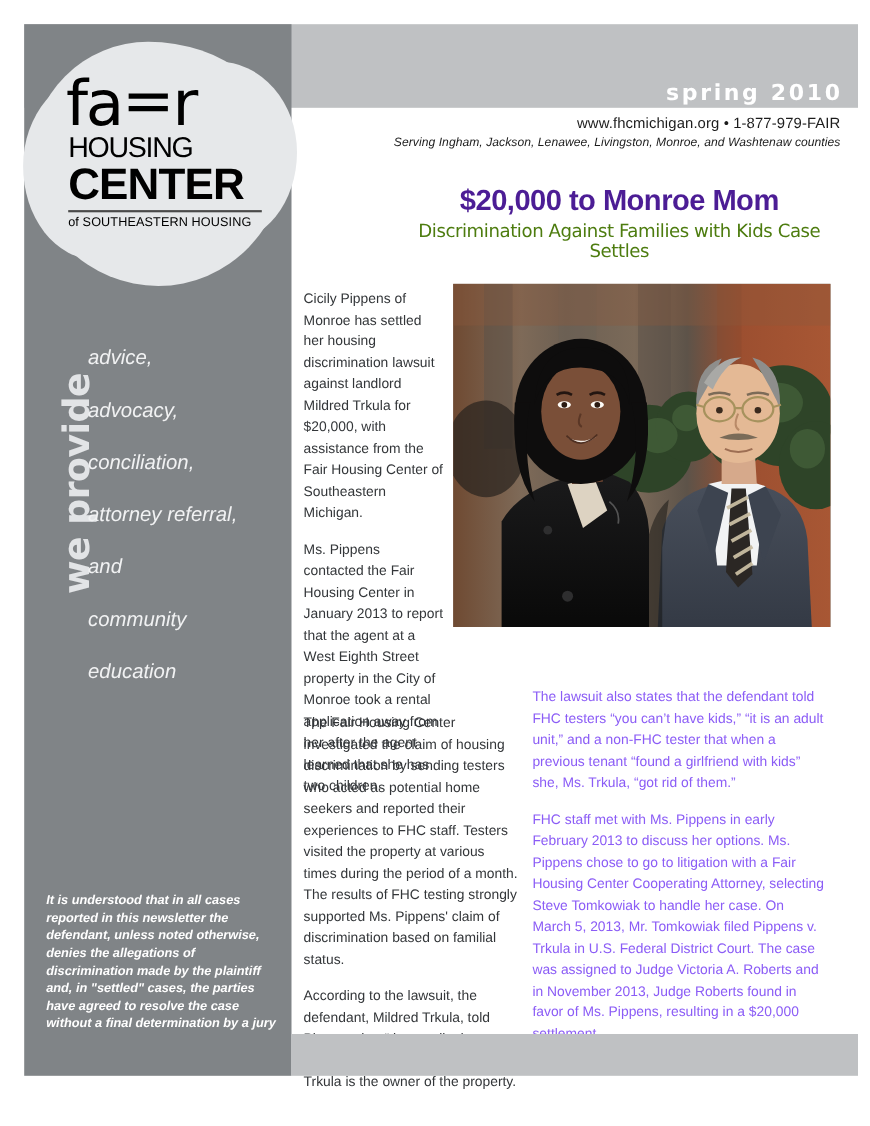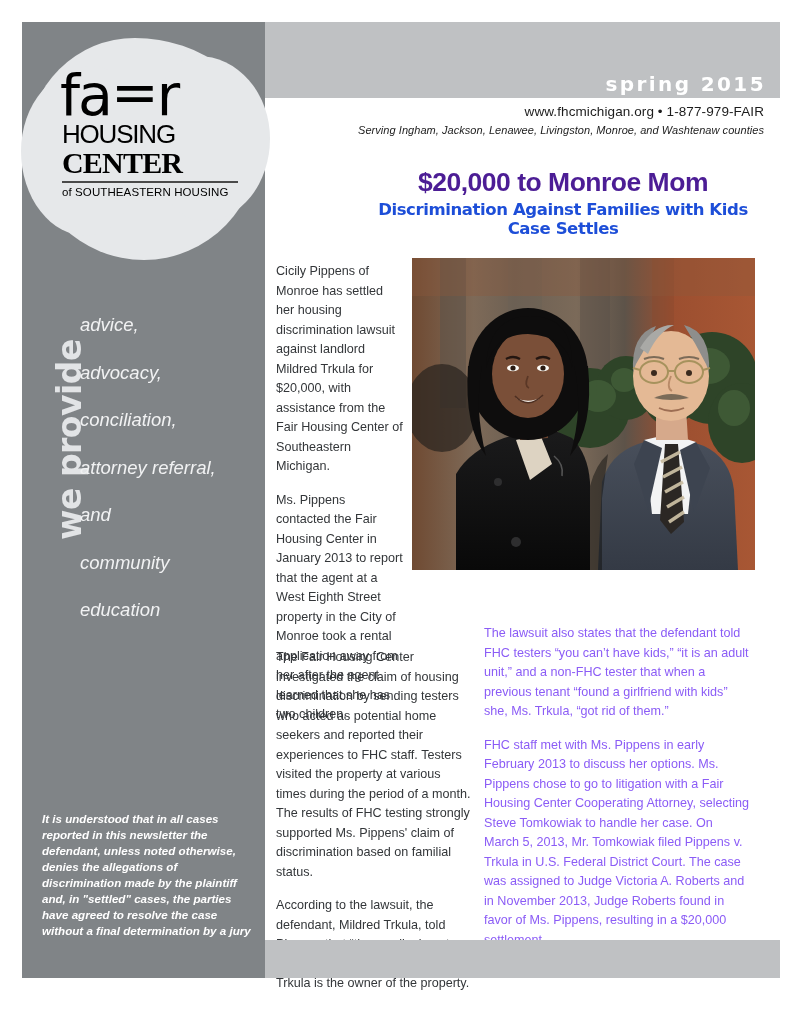--- a/index.html
+++ b/index.html
@@ -103,23 +103,23 @@
   .logo-housing {
     font-family: "Liberation Sans", sans-serif;
     font-weight: 400;
     font-size: 26px;
     line-height: 1.02;
     letter-spacing: -1.2px;
     display: block;
     margin-top: 2px;
   }
   .logo-center {
-    font-family: Liberation Serif, serif;
+    font-family: Liberation Sans, sans-serif;
     font-weight: 700;
-    font-size: 30px;
+    font-size: 40px;
     line-height: 1.0;
     letter-spacing: -0.8px;
     display: block;
     margin-top: 1px;
   }
   .logo-rule {
     display: block;
     height: 2px;
     background: #4a4a4a;
     margin: 3px 0 3px 0;
@@ -172,24 +172,24 @@
   .headline {
     font-family: Liberation Sans, sans-serif;
     font-weight: 700;
     font-size: 26.5px;
     letter-spacing: -0.5px;
     color: #4c1d95;
     line-height: 1.12;
   }
   .subheadline {
     font-family: "DejaVu Sans", sans-serif;
-    font-weight: 700;
+    font-weight: 400;
     font-size: 16.5px;
     letter-spacing: -0.4px;
-    color: #1d4ed8;
+    color: #4d7c0f;
     margin-top: 3px;
     line-height: 1.15;
   }
 
   
   .we-provide {
     position: absolute;
     left: -61px;
     top: 420px;
     width: 260px;
@@ -330,21 +330,21 @@
 
   <div class="logo-blob"></div>
   <div class="logo-inner">
     <span class="logo-fair"><span>fa</span><span class="eq">=</span><span>r</span></span>
     <span class="logo-housing">HOUSING</span>
     <span class="logo-center">CENTER</span>
     <span class="logo-rule"></span>
     <span class="logo-sub">of SOUTHEASTERN HOUSING</span>
   </div>
 
-  <div class="issue-label">spring 2015</div>
+  <div class="issue-label">spring 2010</div>
   <div class="contact-line">www.fhcmichigan.org • 1-877-979-FAIR</div>
   <div class="serving-line">Serving Ingham, Jackson, Lenawee, Livingston, Monroe, and Washtenaw counties</div>
 
   <div class="headline-wrap">
     <div class="headline">$20,000 to Monroe Mom</div>
     <div class="subheadline">Discrimination Against Families with Kids Case Settles</div>
   </div>
 
   <div class="photo">
     <svg width="343" height="312" viewBox="0 0 343 312" aria-hidden="true">

